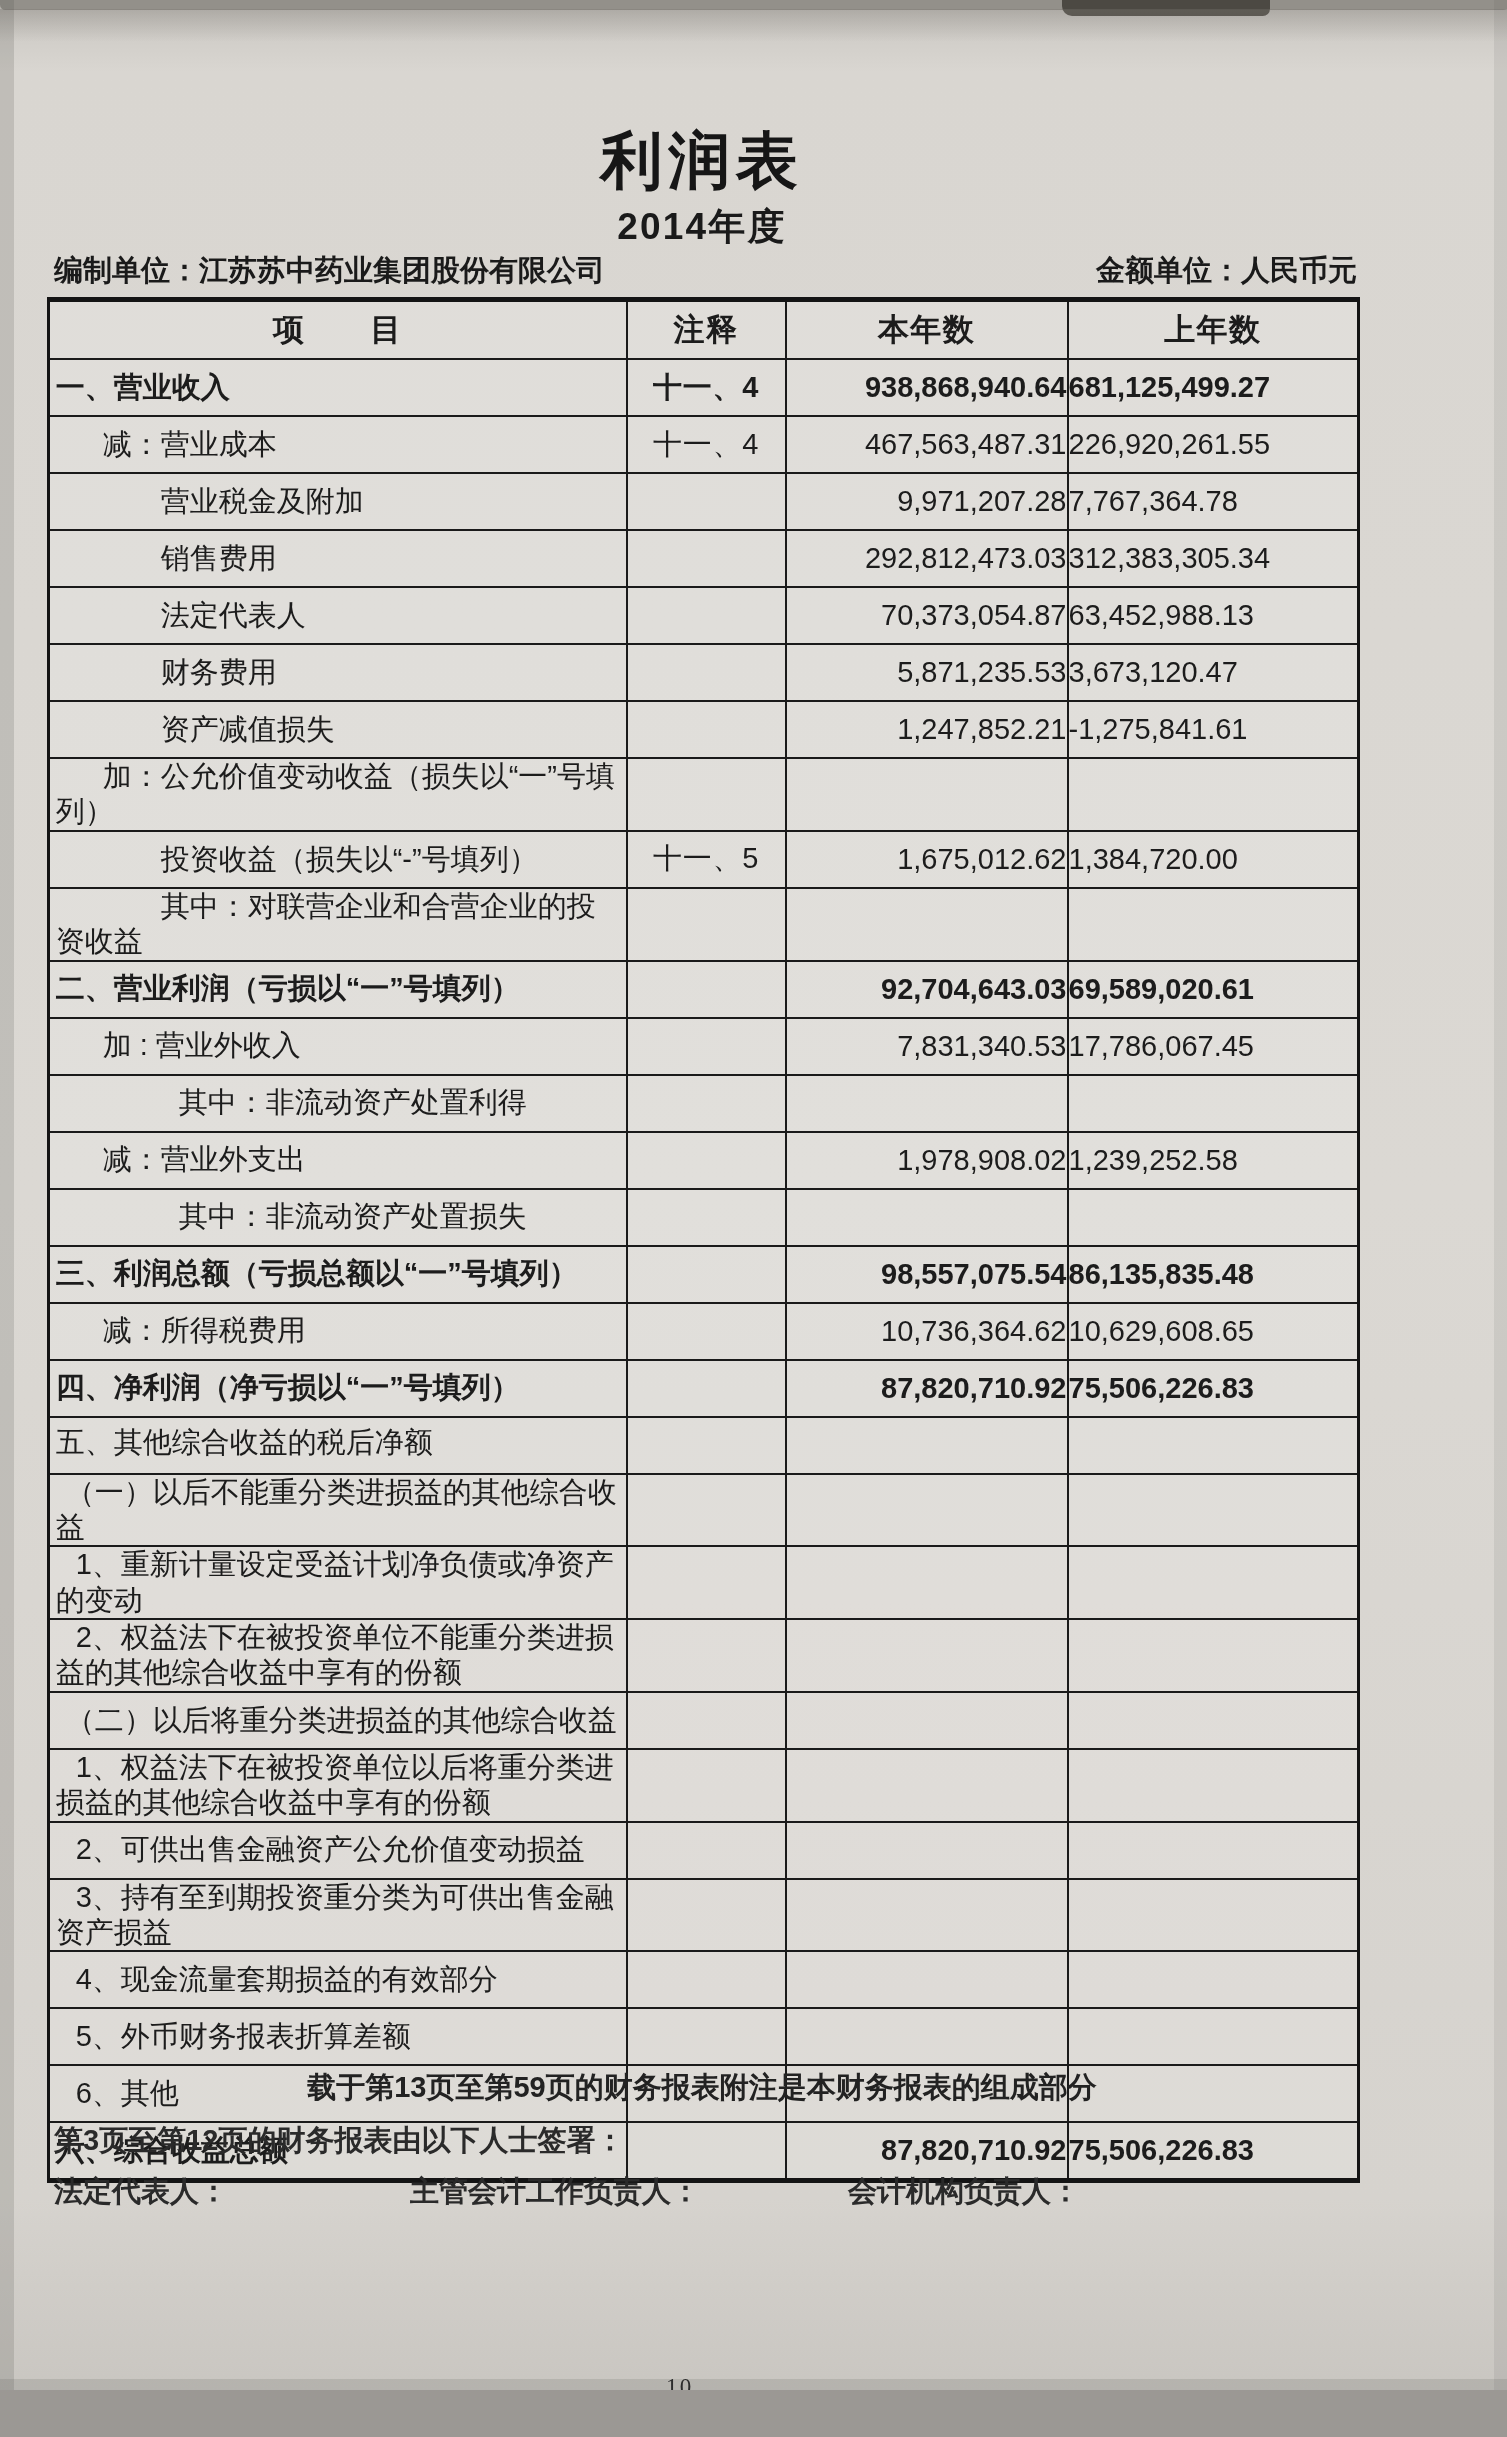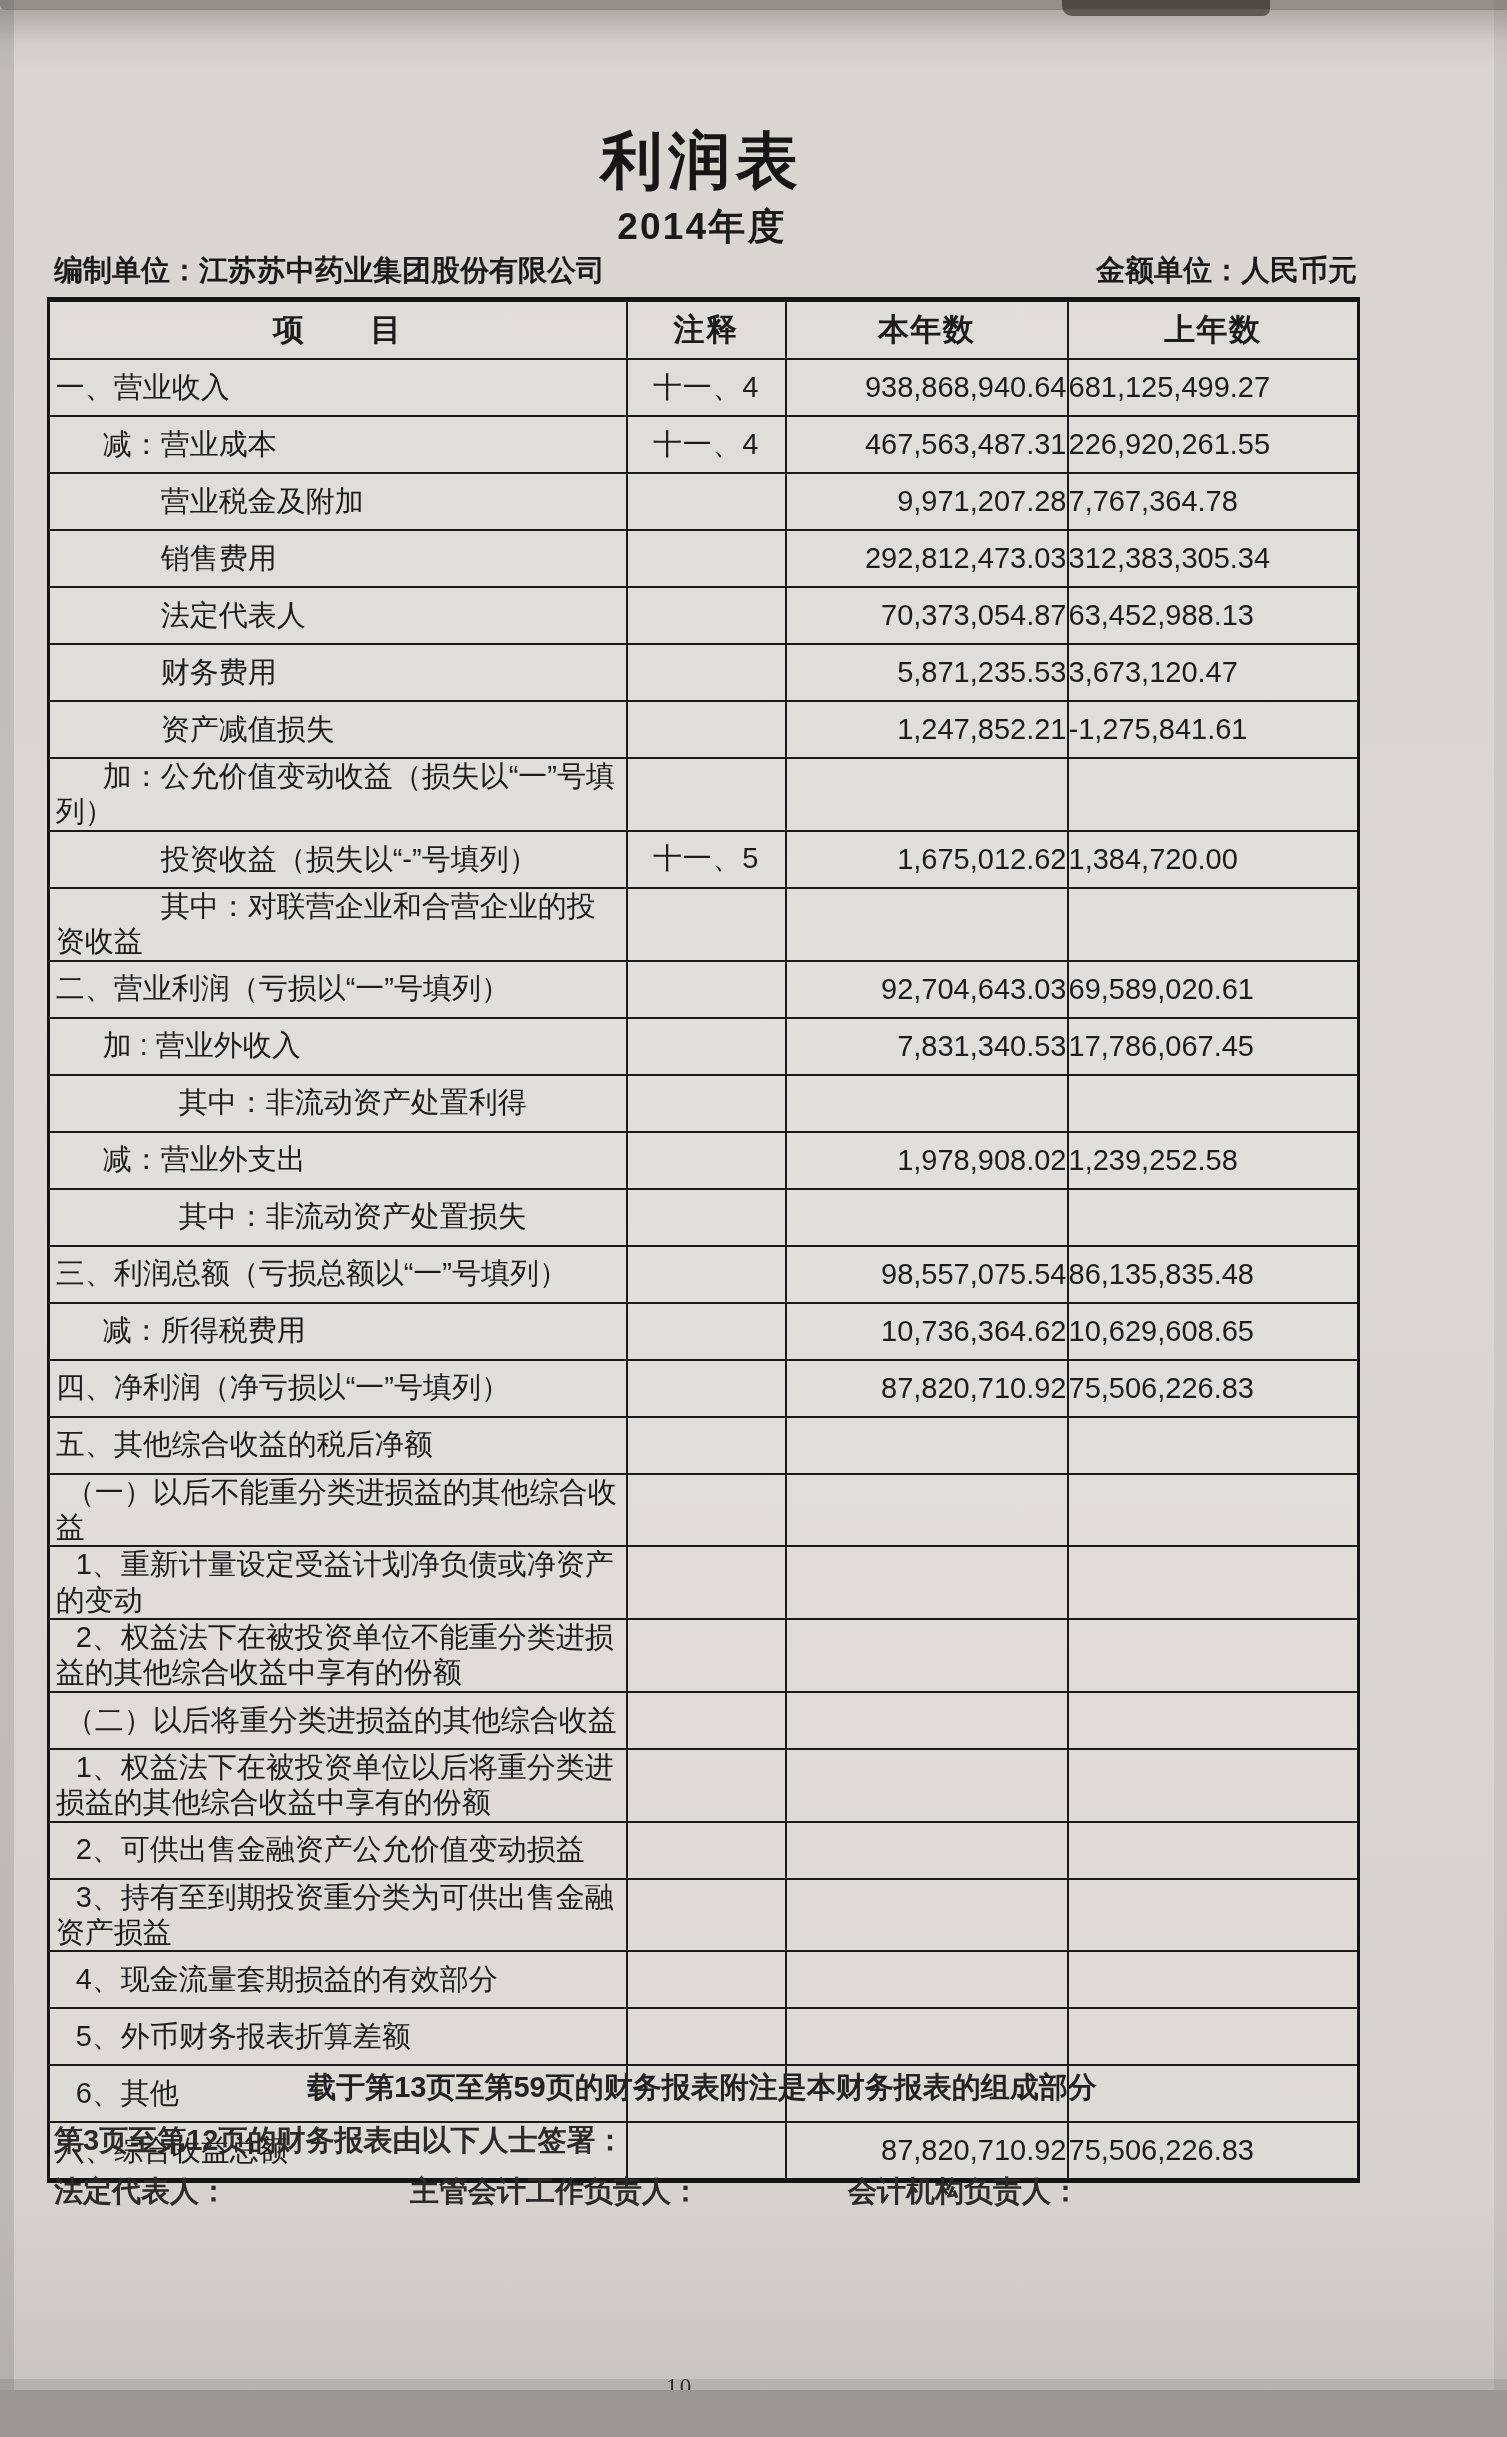--- a/index.html
+++ b/index.html
@@ -53,21 +53,21 @@
     height:56px;text-align:center;font-weight:bold;font-size:31px;
     border-bottom-width:2.9px;letter-spacing:1.4px;
   }
   table.statement tbody td{height:55px;}
   tr.tall td{height:83px;}
   tr.clip td{height:70px;}
   td.c-item .lbl{display:block;padding-left:5.7px;padding-right:2.9px;line-height:1.22;}
   td.c-note{text-align:center;font-size:27px;letter-spacing:0.7px;}
   td.c-cur{text-align:right;padding-right:23px;font-size:29px;}
   td.c-pri{text-align:left;padding-right:11.5px;font-size:29px;}
-  tr.bold td{font-weight:normal;}
+  tr.bold td{font-weight:bold;}
 
   .notes-line{
     position:absolute;left:47px;top:2068px;width:1310px;
     text-align:center;font-size:29px;font-weight:bold;color:#222;
   }
   .sign-intro{
     position:absolute;left:54px;top:2121px;
     font-size:29px;font-weight:bold;color:#2a2a2a;
   }
   .signer{position:absolute;top:2172px;font-size:29px;font-weight:bold;color:#2a2a2a;}
@@ -254,21 +254,21 @@
         <tr class="bold">
           <td class="c-item">
             <span class="lbl" style="text-indent: 0px;">四、净利润（净亏损以“一”号填列）</span>
           </td>
           <td class="c-note"></td>
           <td class="c-cur">87,820,710.92</td>
           <td class="c-pri">75,506,226.83</td>
         </tr>
         <tr>
           <td class="c-item">
-            <span class="lbl" style="text-indent: 0px;">五、其他综合收益的税后净额</span>
+            <span class="lbl" style="text-indent: 0px; font-family: Liberation Mono, monospace;">五、其他综合收益的税后净额</span>
           </td>
           <td class="c-note"></td>
           <td class="c-cur"></td>
           <td class="c-pri"></td>
         </tr>
         <tr>
           <td class="c-item">
             <span class="lbl" style="text-indent: 10px;">（一）以后不能重分类进损益的其他综合收益</span>
           </td>
           <td class="c-note"></td>

